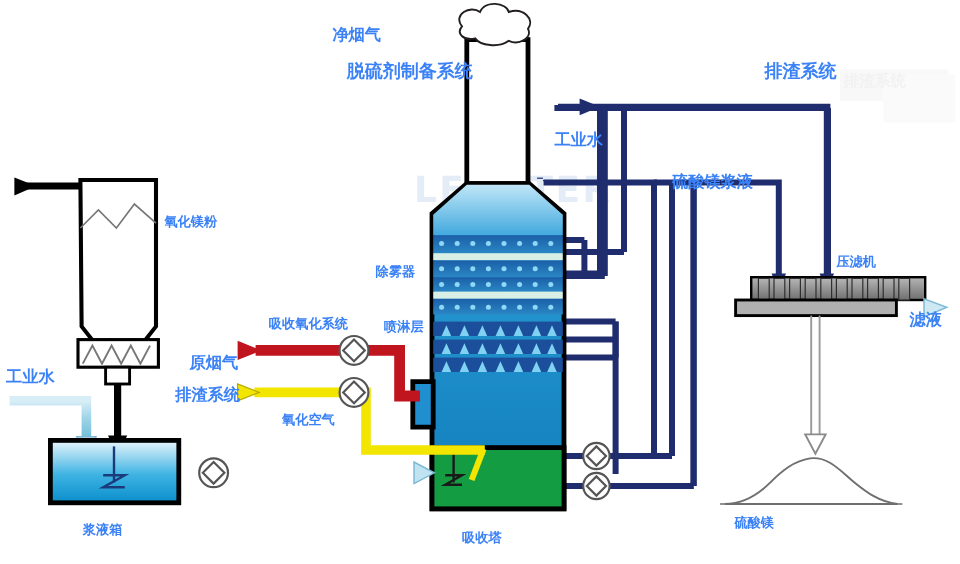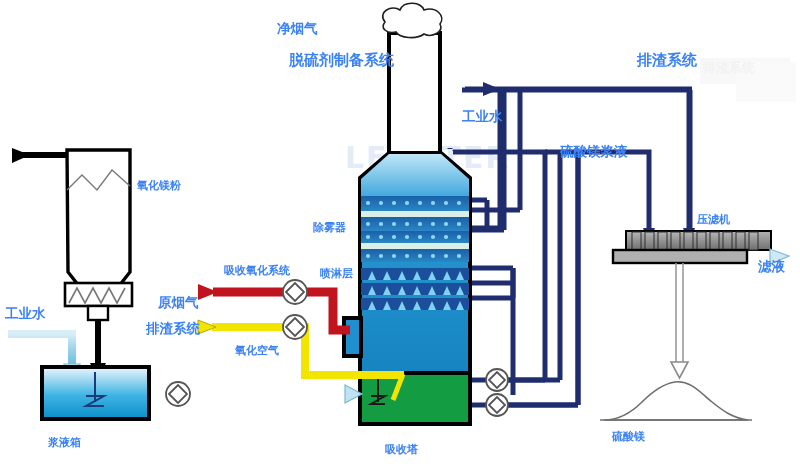--- a/index.html
+++ b/index.html
@@ -340,21 +340,21 @@
              C690,380 700,392 712,402 C722,410 732,418 748,420 Z" fill="#ffffff" stroke="#6f6f6f" stroke-width="1.6"></path>
     <line x1="600" y1="420" x2="752" y2="420" stroke="#6f6f6f" stroke-width="1.4"></line>
   </g>
 
 </svg>
 
 <div class="lbl sys" style="left:289px;top:52px">脱硫剂制备系统</div>
 <div class="lbl sys" style="left:637px;top:52px">排渣系统</div>
 
 <div class="lbl eq" style="left:137px;top:180px">氧化镁粉</div>
-<div class="lbl eq" style="left:48px;top:437px">浆液箱</div>
+<div class="lbl eq" style="left:69px;top:437px">浆液箱</div>
 <div class="lbl eq" style="left:385px;top:444px">吸收塔</div>
 <div class="lbl eq" style="left:313px;top:222px">除雾器</div>
 <div class="lbl eq" style="left:320px;top:268px">喷淋层</div>
 <div class="lbl eq" style="left:224px;top:265px">吸收氧化系统</div>
 <div class="lbl eq" style="left:235px;top:345px">氧化空气</div>
 <div class="lbl eq" style="left:697px;top:214px">压滤机</div>
 <div class="lbl eq" style="left:612px;top:431px">硫酸镁</div>
 
 <div class="lbl flow" style="left:277px;top:22px">净烟气</div>
 <div class="lbl flow" style="left:462px;top:110px">工业水</div>

